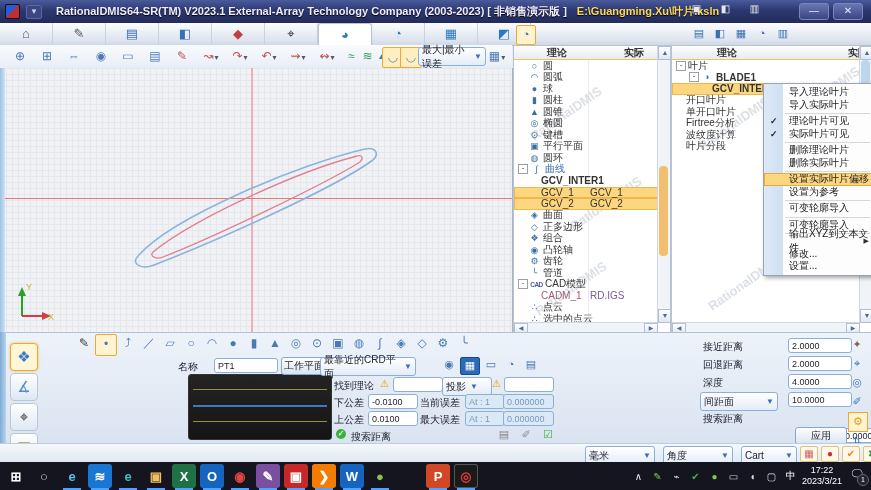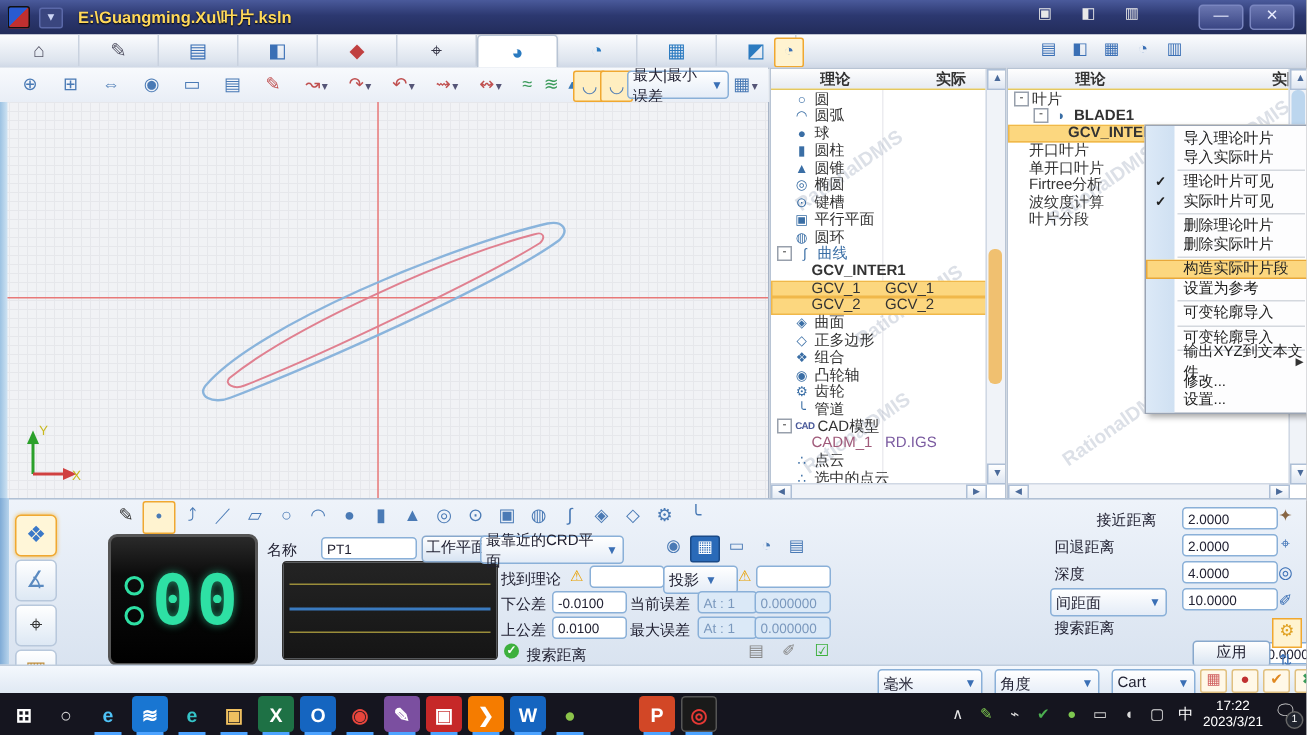--- a/index.html
+++ b/index.html
@@ -123,20 +123,21 @@
   #notif .badge{position:absolute;right:-2px;bottom:-1px;width:10px;height:10px;border-radius:50%;background:#20242e;border:1px solid #666;color:#fff;font-size:7px;line-height:9px;text-align:center;}
 </style>
 </head>
 <body>
 
 <div id="screen">
 
   <div id="titlebar" class="abs">
     <div id="app-logo"></div>
     <div id="app-caret">▾</div>
+    <span id="title-text">RationalDMIS64-SR(TM) V2023.1   External-Array Technology Company (2003-2023) [ 非销售演示版 ]</span>
     <span id="file-path">E:\Guangming.Xu\叶片.ksln</span>
     <div id="title-icons">
   <div class="tray-ico"><span>▣</span></div>
 
   <div class="tray-ico"><span>◧</span></div>
 
   <div class="tray-ico"><span>▥</span></div>
 </div>
     <div id="btn-min" class="abs winbtn">—</div>
     <div id="btn-close" class="abs winbtn">✕</div>
@@ -550,21 +551,21 @@
   </div>
 
   <div class="mitem sep">
 
     <span class="mlabel"></span>
 
   </div>
 
   <div class="mitem highlight">
 
-    <span class="mlabel">构造实际叶片段</span>
+    <span class="mlabel">设置实际叶片偏移</span>
 
   </div>
 
   <div class="mitem">
 
     <span class="mlabel">设置为参考</span>
 
   </div>
 
   <div class="mitem sep">
@@ -665,27 +666,20 @@
 
   <div class="featico"><span>◈</span></div>
 
   <div class="featico"><span>◇</span></div>
 
   <div class="featico"><span>⚙</span></div>
 
   <div class="featico"><span>╰</span></div>
 </div>
 
-  <div id="dro" class="abs">
-    <div class="dro-dots">
-        <div class="dro-dot"></div>
-        <div class="dro-dot"></div>
-      </div>
-    <span id="dro-value">00</span>
-  </div>
 
   <div id="band" class="abs">
     <div class="yline" style="top:14px;"></div>
     <div class="bline" style="top:30px;"></div>
     <div class="yline" style="top:46px;"></div>
   </div>
 
   <span class="abs flabel" style="left:178px;top:360px;">名称</span>
   <input class="abs finput" style="left: 214px; top: 358px; width: 56px;" value="PT1">
   <div class="abs fbtn" style="left:281px;top:357px;width:44px;line-height:15px;">工作平面</div>
@@ -730,21 +724,21 @@
   <span class="abs cbx" style="left:336px;top:429px;">✓</span>
   <span class="abs flabel" style="left:351px;top:430px;">搜索距离</span>
   <div class="abs" style="left:495px;top:427px;display:flex;gap:4px;">
   <div class="smico" style="color: rgb(136, 136, 136);"><span>▤</span></div>
 
   <div class="smico" style="color: rgb(136, 136, 136);"><span>✐</span></div>
 
   <div class="smico" style="color: rgb(61, 176, 61);"><span>☑</span></div>
 </div>
 
-  <span class="abs flabel" style="left:703px;top:340px;margin-left:28px;">接近距离</span>
+  <span class="abs flabel" style="left:703px;top:340px;">接近距离</span>
   <input class="abs finput" style="left: 788px; top: 338px; width: 56px;" value="2.0000">
   <span class="abs flabel" style="left:703px;top:358px;">回退距离</span>
   <input class="abs finput" style="left: 788px; top: 356px; width: 56px;" value="2.0000">
   <span class="abs flabel" style="left:703px;top:376px;">深度</span>
   <input class="abs finput" style="left: 788px; top: 374px; width: 56px;" value="4.0000">
   <div class="dropdown" style="left:700px;top:392px;width:70px;">
     <span>间距面</span>
     <span class="dd-caret" style="margin-left:auto;">▼</span>
   </div>
   <input class="abs finput" style="left: 788px; top: 392px; width: 56px;" value="10.0000">

